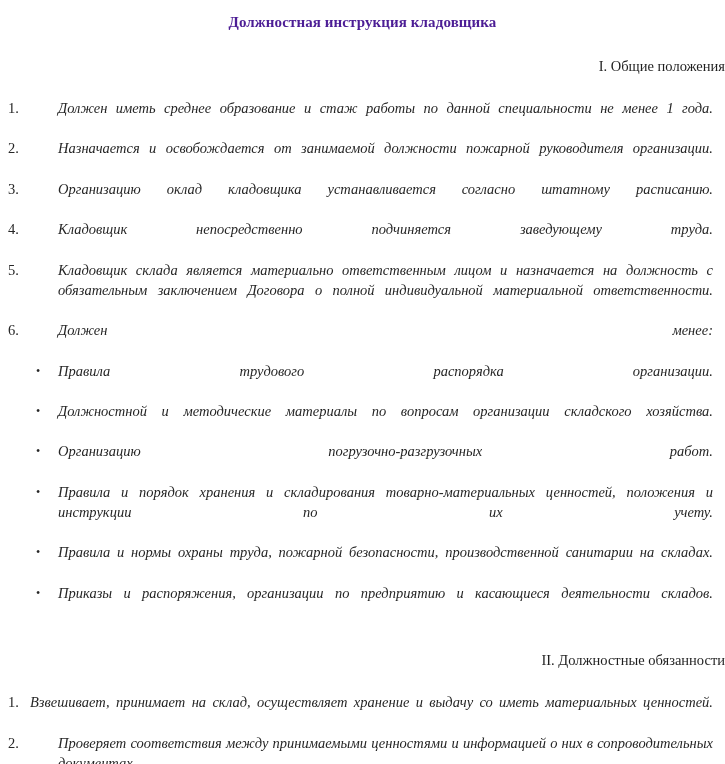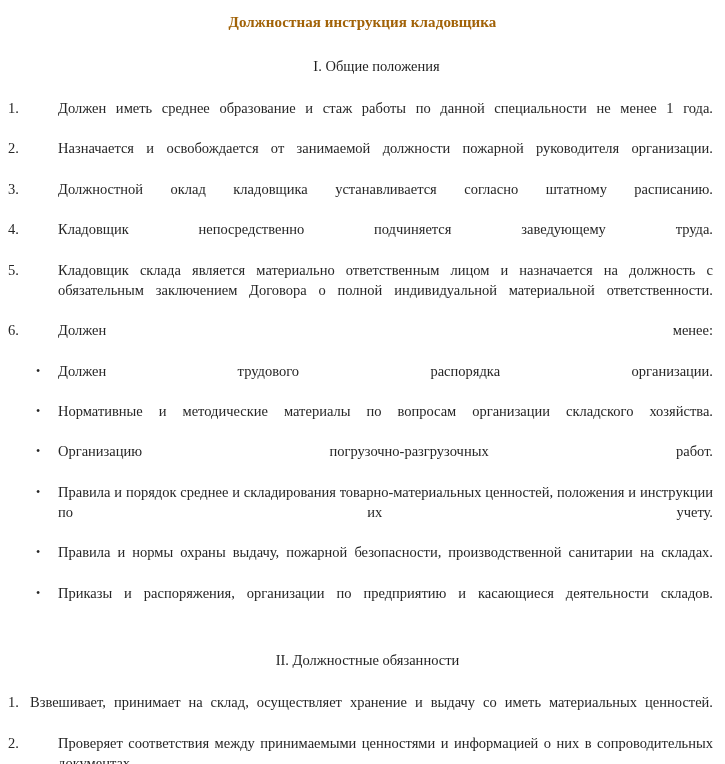--- a/index.html
+++ b/index.html
@@ -19,35 +19,35 @@
     width: 725px;
     height: 764px;
     background: #ffffff;
     padding: 0;
     box-sizing: border-box;
   }
   .doc-title {
     text-align: center;
     font-size: 15px;
     font-weight: bold;
-    color: #a16207;
+    color: #4c1d95;
     margin: 12px 0 16px 0;
     line-height: 20px;
     letter-spacing: 0.1px;
   }
   .section-heading {
-    text-align: center;
+    text-align: right;
     font-size: 14.5px;
     font-weight: normal;
     color: #1f1f1f;
     line-height: 20px;
     padding-left: 28px;
   }
   .heading-1 { margin: 24px 0 0 0; }
-  .heading-2 { margin: 27px 18px 0 0; }
+  .heading-2 { margin: 27px 0 0 0; }
 
   .block {
     margin: 0;
     padding: 0 12px 0 8px;
   }
   .first-block { margin-top: 22px; }
   .second-block { margin-top: 22px; }
 
   .item {
     position: relative;
@@ -80,20 +80,21 @@
     padding-left: 50px;
   }
   .item.bullet .marker {
     left: 28px;
     width: 20px;
     font-size: 12px;
     line-height: 20.2px;
   }
   .item .text {
     display: block;
+    font-style: italic;
   }
   
   .item .text::after {
     content: "";
     display: inline-block;
     width: 100%;
   }
 </style>
 </head>
 <body>
@@ -108,53 +109,53 @@
       <div class="item">
         <span class="marker">1.</span>
         <span class="text">Должен иметь среднее образование и стаж работы по данной специальности не менее 1 года.</span>
       </div>
       <div class="item">
         <span class="marker">2.</span>
         <span class="text">Назначается и освобождается от занимаемой должности пожарной руководителя организации.</span>
       </div>
       <div class="item">
         <span class="marker">3.</span>
-        <span class="text">Должностной оклад кладовщика устанавливается согласно штатному расписанию.</span>
+        <span class="text">Организацию оклад кладовщика устанавливается согласно штатному расписанию.</span>
       </div>
       <div class="item">
         <span class="marker">4.</span>
         <span class="text">Кладовщик непосредственно подчиняется заведующему труда.</span>
       </div>
       <div class="item">
         <span class="marker">5.</span>
         <span class="text">Кладовщик склада является материально ответственным лицом и назначается на должность с обязательным заключением Договора о полной индивидуальной материальной ответственности.</span>
       </div>
       <div class="item">
         <span class="marker">6.</span>
         <span class="text">Должен менее:</span>
       </div>
       <div class="item bullet">
         <span class="marker">•</span>
-        <span class="text">Должен трудового распорядка организации.</span>
+        <span class="text">Правила трудового распорядка организации.</span>
       </div>
       <div class="item bullet">
         <span class="marker">•</span>
-        <span class="text">Нормативные и методические материалы по вопросам организации складского хозяйства.</span>
+        <span class="text">Должностной и методические материалы по вопросам организации складского хозяйства.</span>
       </div>
       <div class="item bullet">
         <span class="marker">•</span>
         <span class="text">Организацию погрузочно-разгрузочных работ.</span>
       </div>
       <div class="item bullet">
         <span class="marker">•</span>
-        <span class="text">Правила и порядок среднее и складирования товарно-материальных ценностей, положения и инструкции по их учету.</span>
+        <span class="text">Правила и порядок хранения и складирования товарно-материальных ценностей, положения и инструкции по их учету.</span>
       </div>
       <div class="item bullet">
         <span class="marker">•</span>
-        <span class="text">Правила и нормы охраны выдачу, пожарной безопасности, производственной санитарии на складах.</span>
+        <span class="text">Правила и нормы охраны труда, пожарной безопасности, производственной санитарии на складах.</span>
       </div>
       <div class="item bullet">
         <span class="marker">•</span>
         <span class="text">Приказы и распоряжения, организации по предприятию и касающиеся деятельности складов.</span>
       </div>
     </div>
 
   <div class="section-heading heading-2">II. Должностные обязанности</div>
 
   <div class="block second-block" id="section-1-items">

